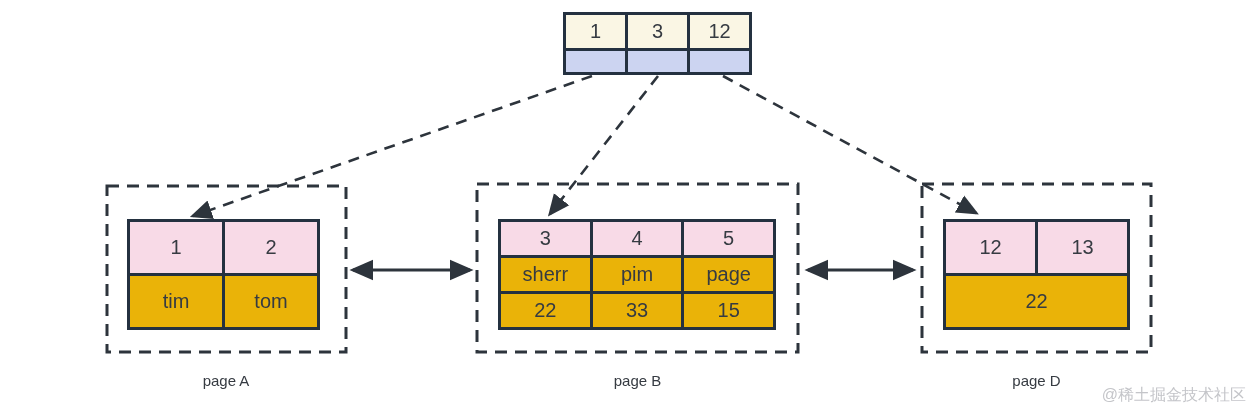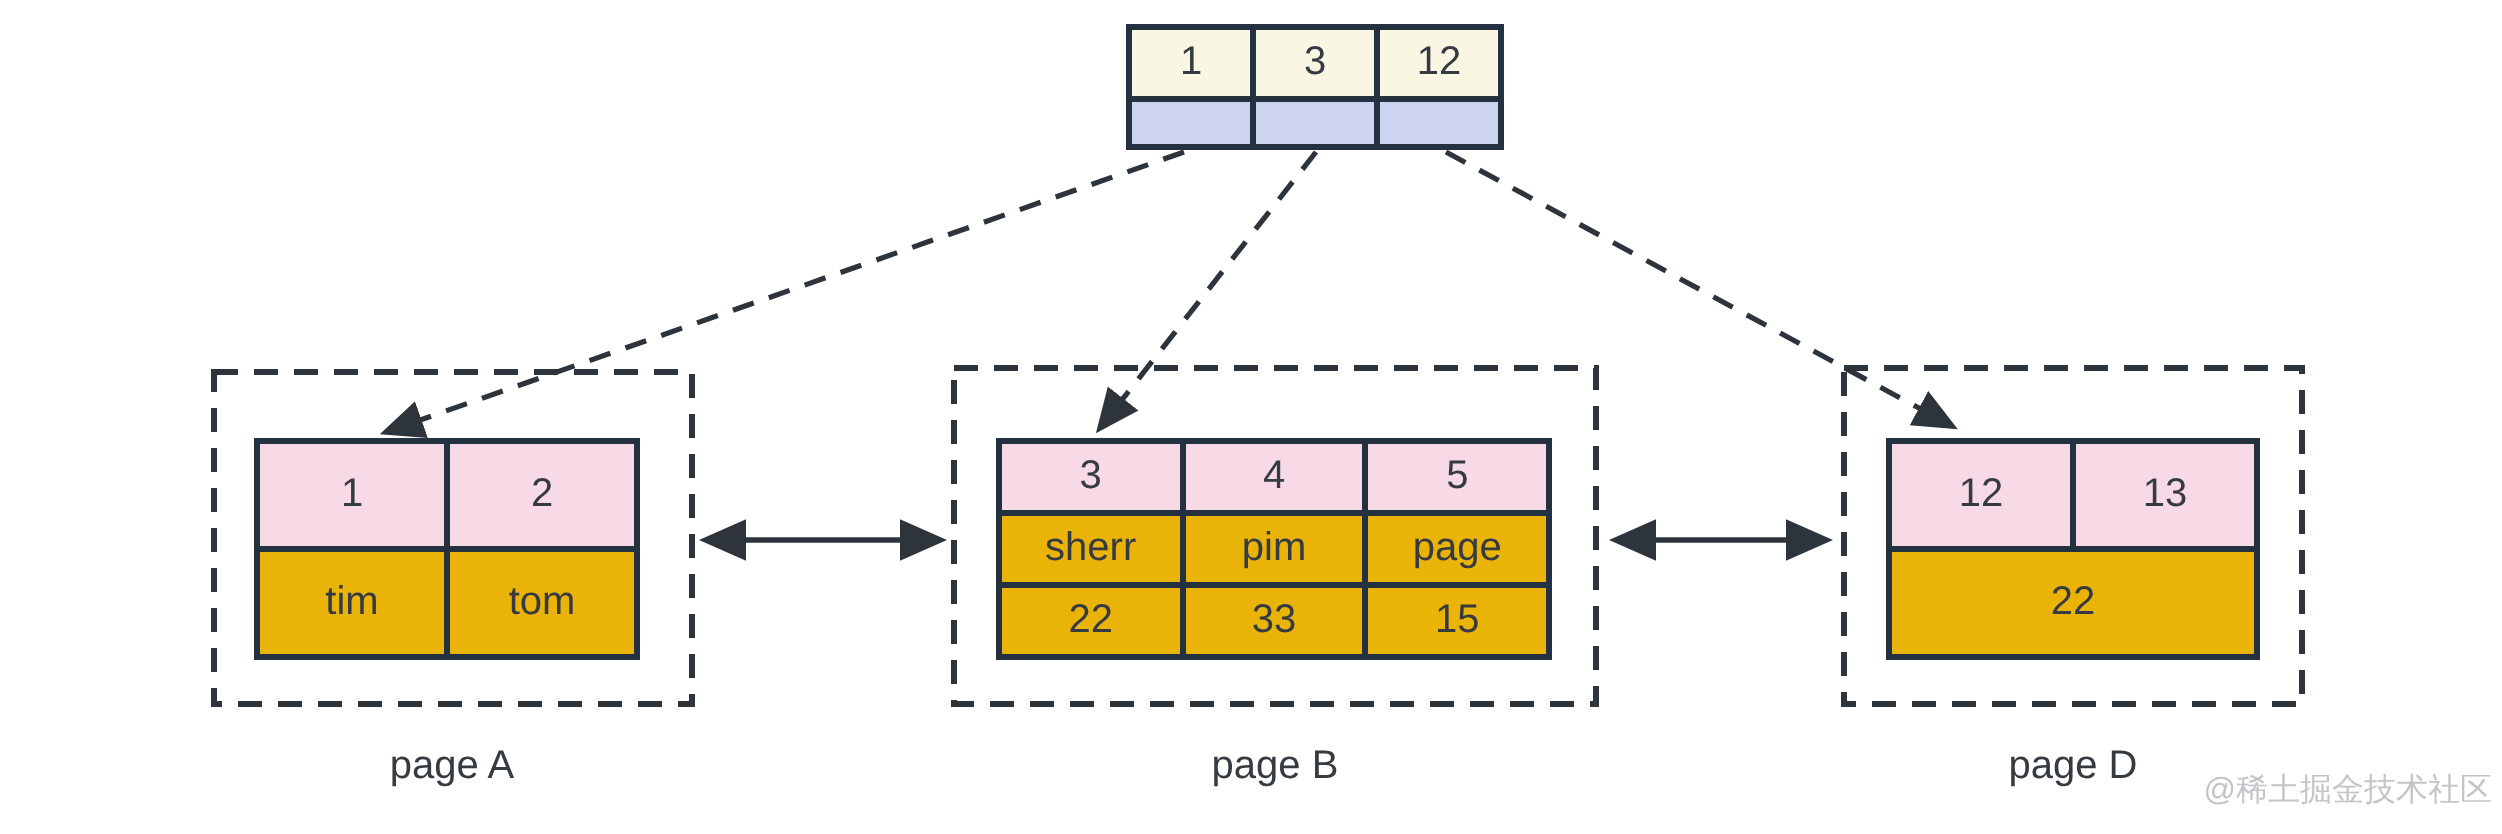--- a/index.html
+++ b/index.html
@@ -56,21 +56,21 @@
   .row-key  .tbl-cell { background: #f8dae7; }
   .row-data .tbl-cell { background: #eab308; }
   .tbl-a { left: 127px; top: 219px; width: 193px; }
   .tbl-b { left: 498px; top: 219px; width: 278px; }
   .tbl-d { left: 943px; top: 219px; width: 187px; }
   
   .page-label {
     position: absolute;
     top: 372px;
     text-align: center;
-    font-size: 20px;
+    font-size: 15px;
     color: #363b42;
   }
   .lbl-a { left: 106px; width: 240px; }
   .lbl-b { left: 476px; width: 323px; }
   .lbl-d { left: 921px; width: 231px; }
   
   .watermark {
     position: absolute;
     right: 5px; top: 385px;
     font-size: 16px;

